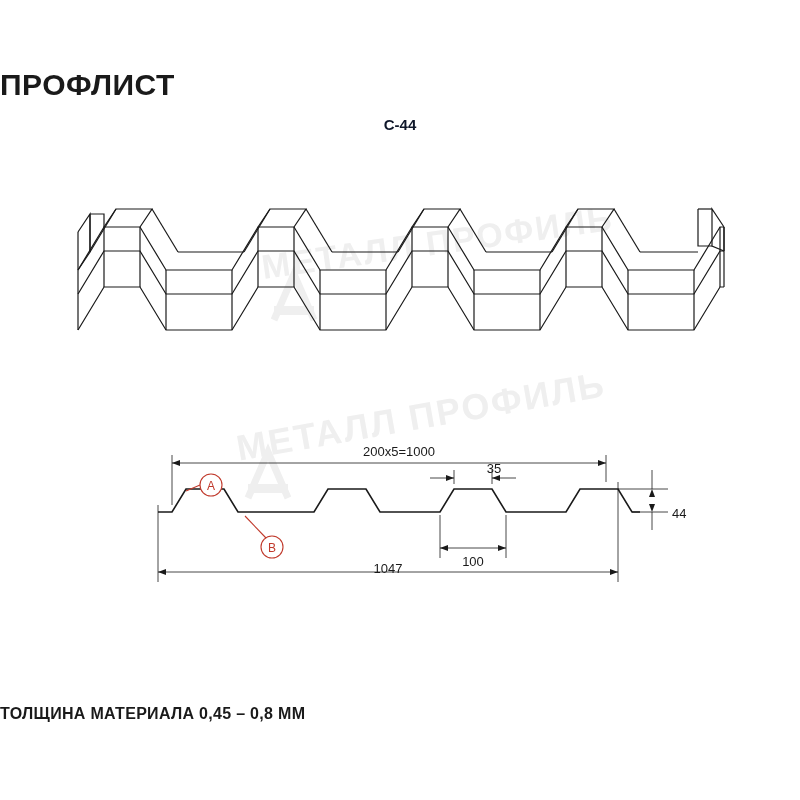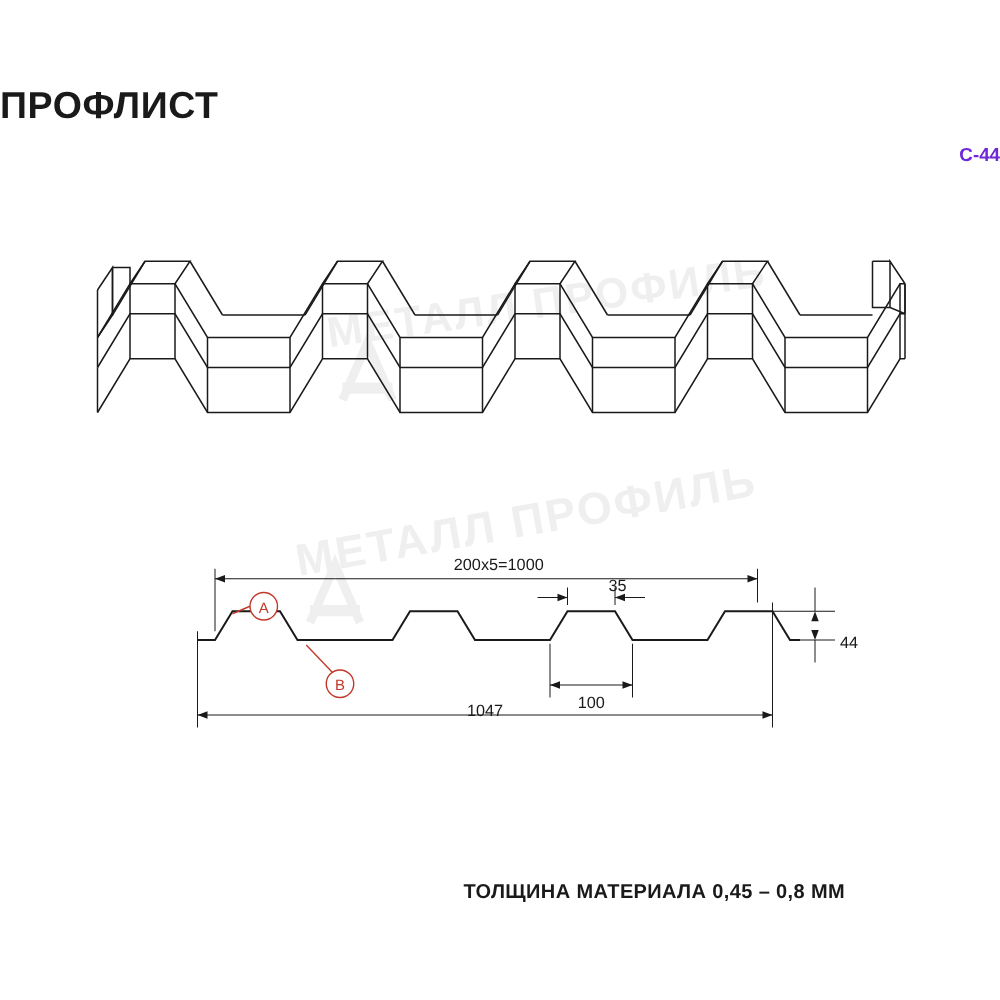--- a/index.html
+++ b/index.html
@@ -28,31 +28,31 @@
     font-size: 30px;
     font-weight: bold;
     letter-spacing: 0.5px;
     color: #1a1a1a;
   }
   .subtitle {
     position: absolute;
     top: 116px;
     left: 0;
     width: 800px;
-    text-align: right;
+    text-align: center;
     font-size: 15px;
     font-weight: bold;
-    color: #6d28d9;
+    color: #0f172a;
   }
   .footnote {
     position: absolute;
     top: 705px;
     left: 0;
     width: 676px;
-    text-align: right;
+    text-align: left;
     font-size: 16px;
     font-weight: bold;
     letter-spacing: 0.3px;
     color: #1a1a1a;
   }
   .svg-layer {
     position: absolute;
     top: 0;
     left: 0;
     width: 800px;

